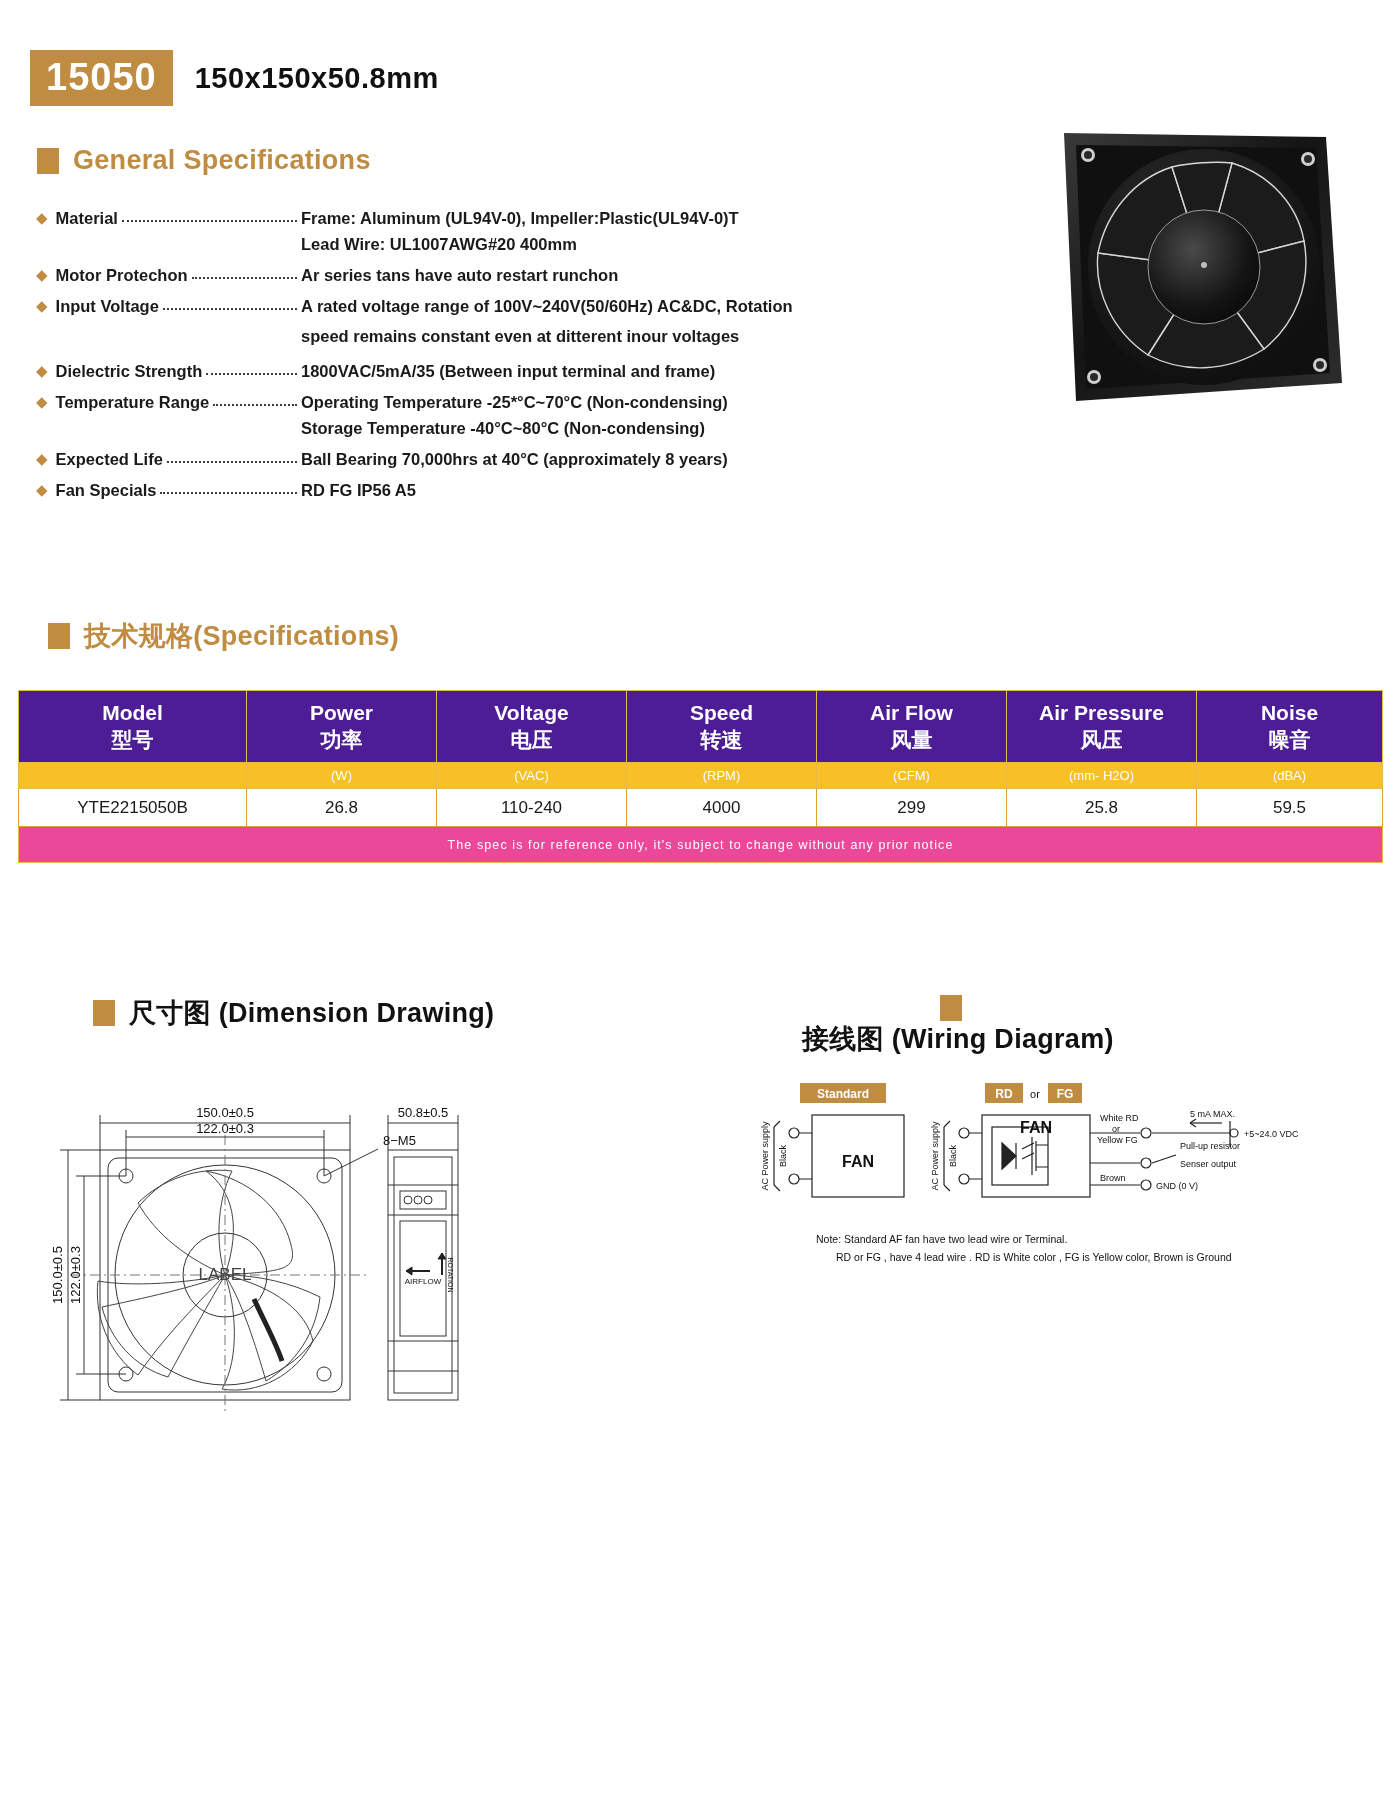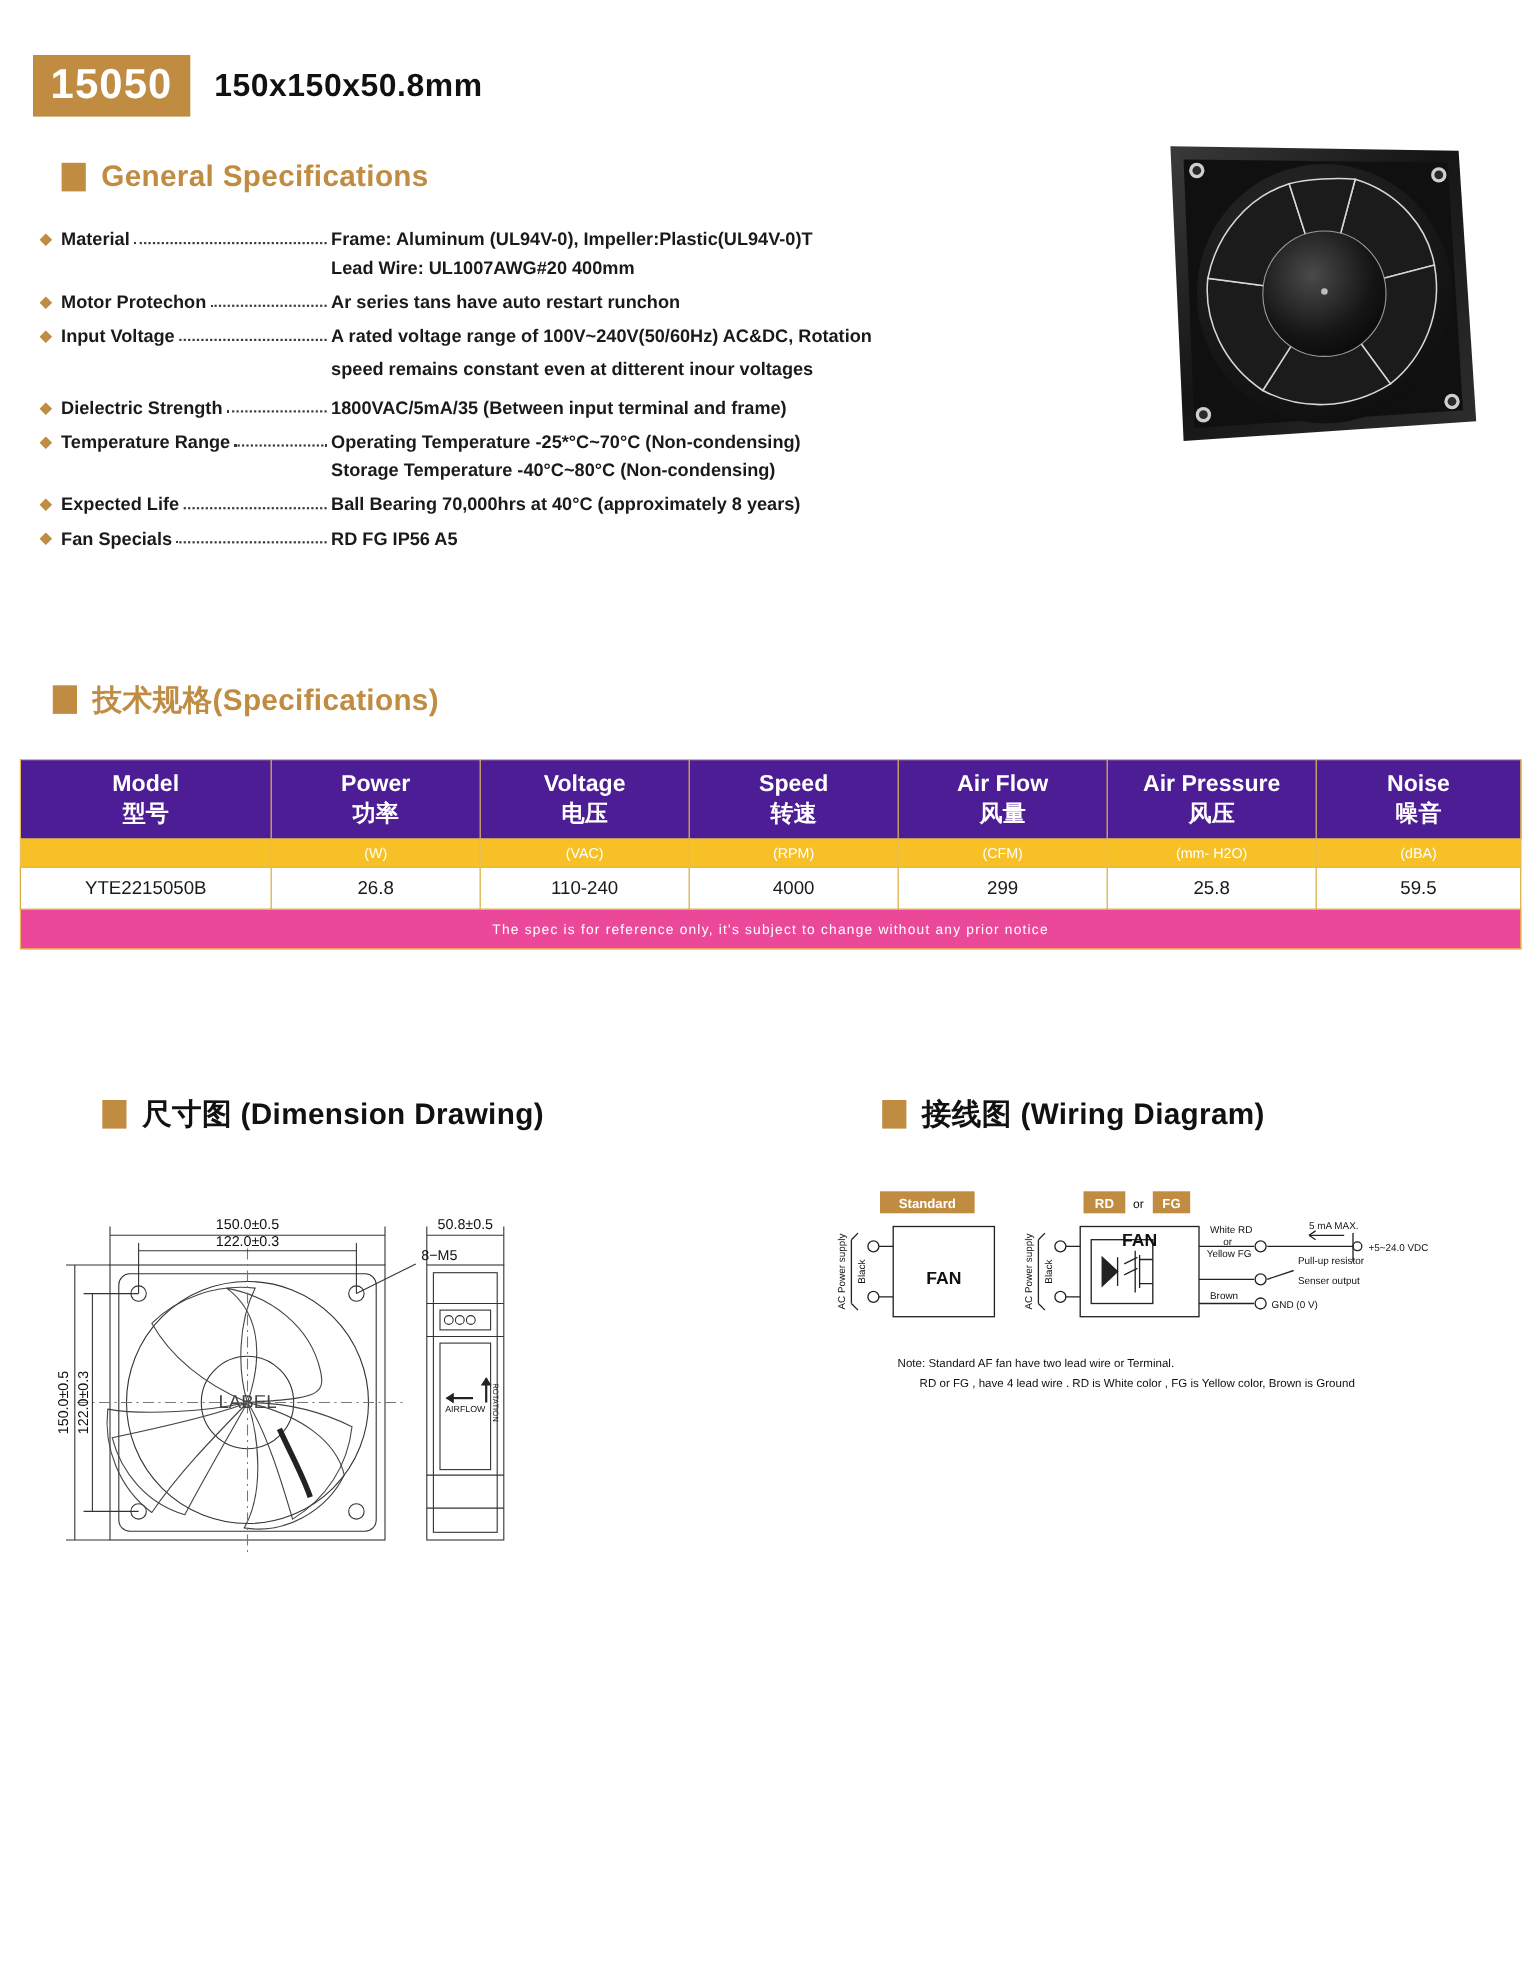--- a/index.html
+++ b/index.html
@@ -152,21 +152,21 @@
     background: #ec4899;
     color: #ffffff;
     font-size: 12.5px;
     height: 36px;
     letter-spacing: 1.1px;
     border-color: #e6b84d;
   }
 
   
   .dim-head { position: absolute; top: 995px; left: 0; }
-  .wir-head { position: absolute; top: 995px; left: 768px; }
+  .wir-head { position: absolute; top: 995px; left: 768px; flex-direction: column; }
 
   .dim-area {
     position: absolute;
     top: 1075px;
     left: 10px;
     width: 540px;
     height: 420px;
   }
   .wir-area {
     position: absolute;
@@ -179,21 +179,21 @@
   svg text { font-family: "Liberation Sans", sans-serif; }
 </style>
 </head>
 <body>
 
 <div class="page-header">
   <div class="model-badge">15050</div>
   <div class="model-dims">150x150x50.8mm</div>
 </div>
 
-<div class="section-head" style="position:absolute; top:145px; left:32px;">
+<div class="section-head" style="position:absolute; top:145px; left:13px;">
   <div class="section-mark"></div>
   <div class="section-title">General Specifications</div>
 </div>
 
 <div class="gen-spec">
 
   <div class="spec-row">
     <span class="spec-diamond">◆</span>
     <span class="spec-label">Material</span>
     <span class="spec-dots"></span>

